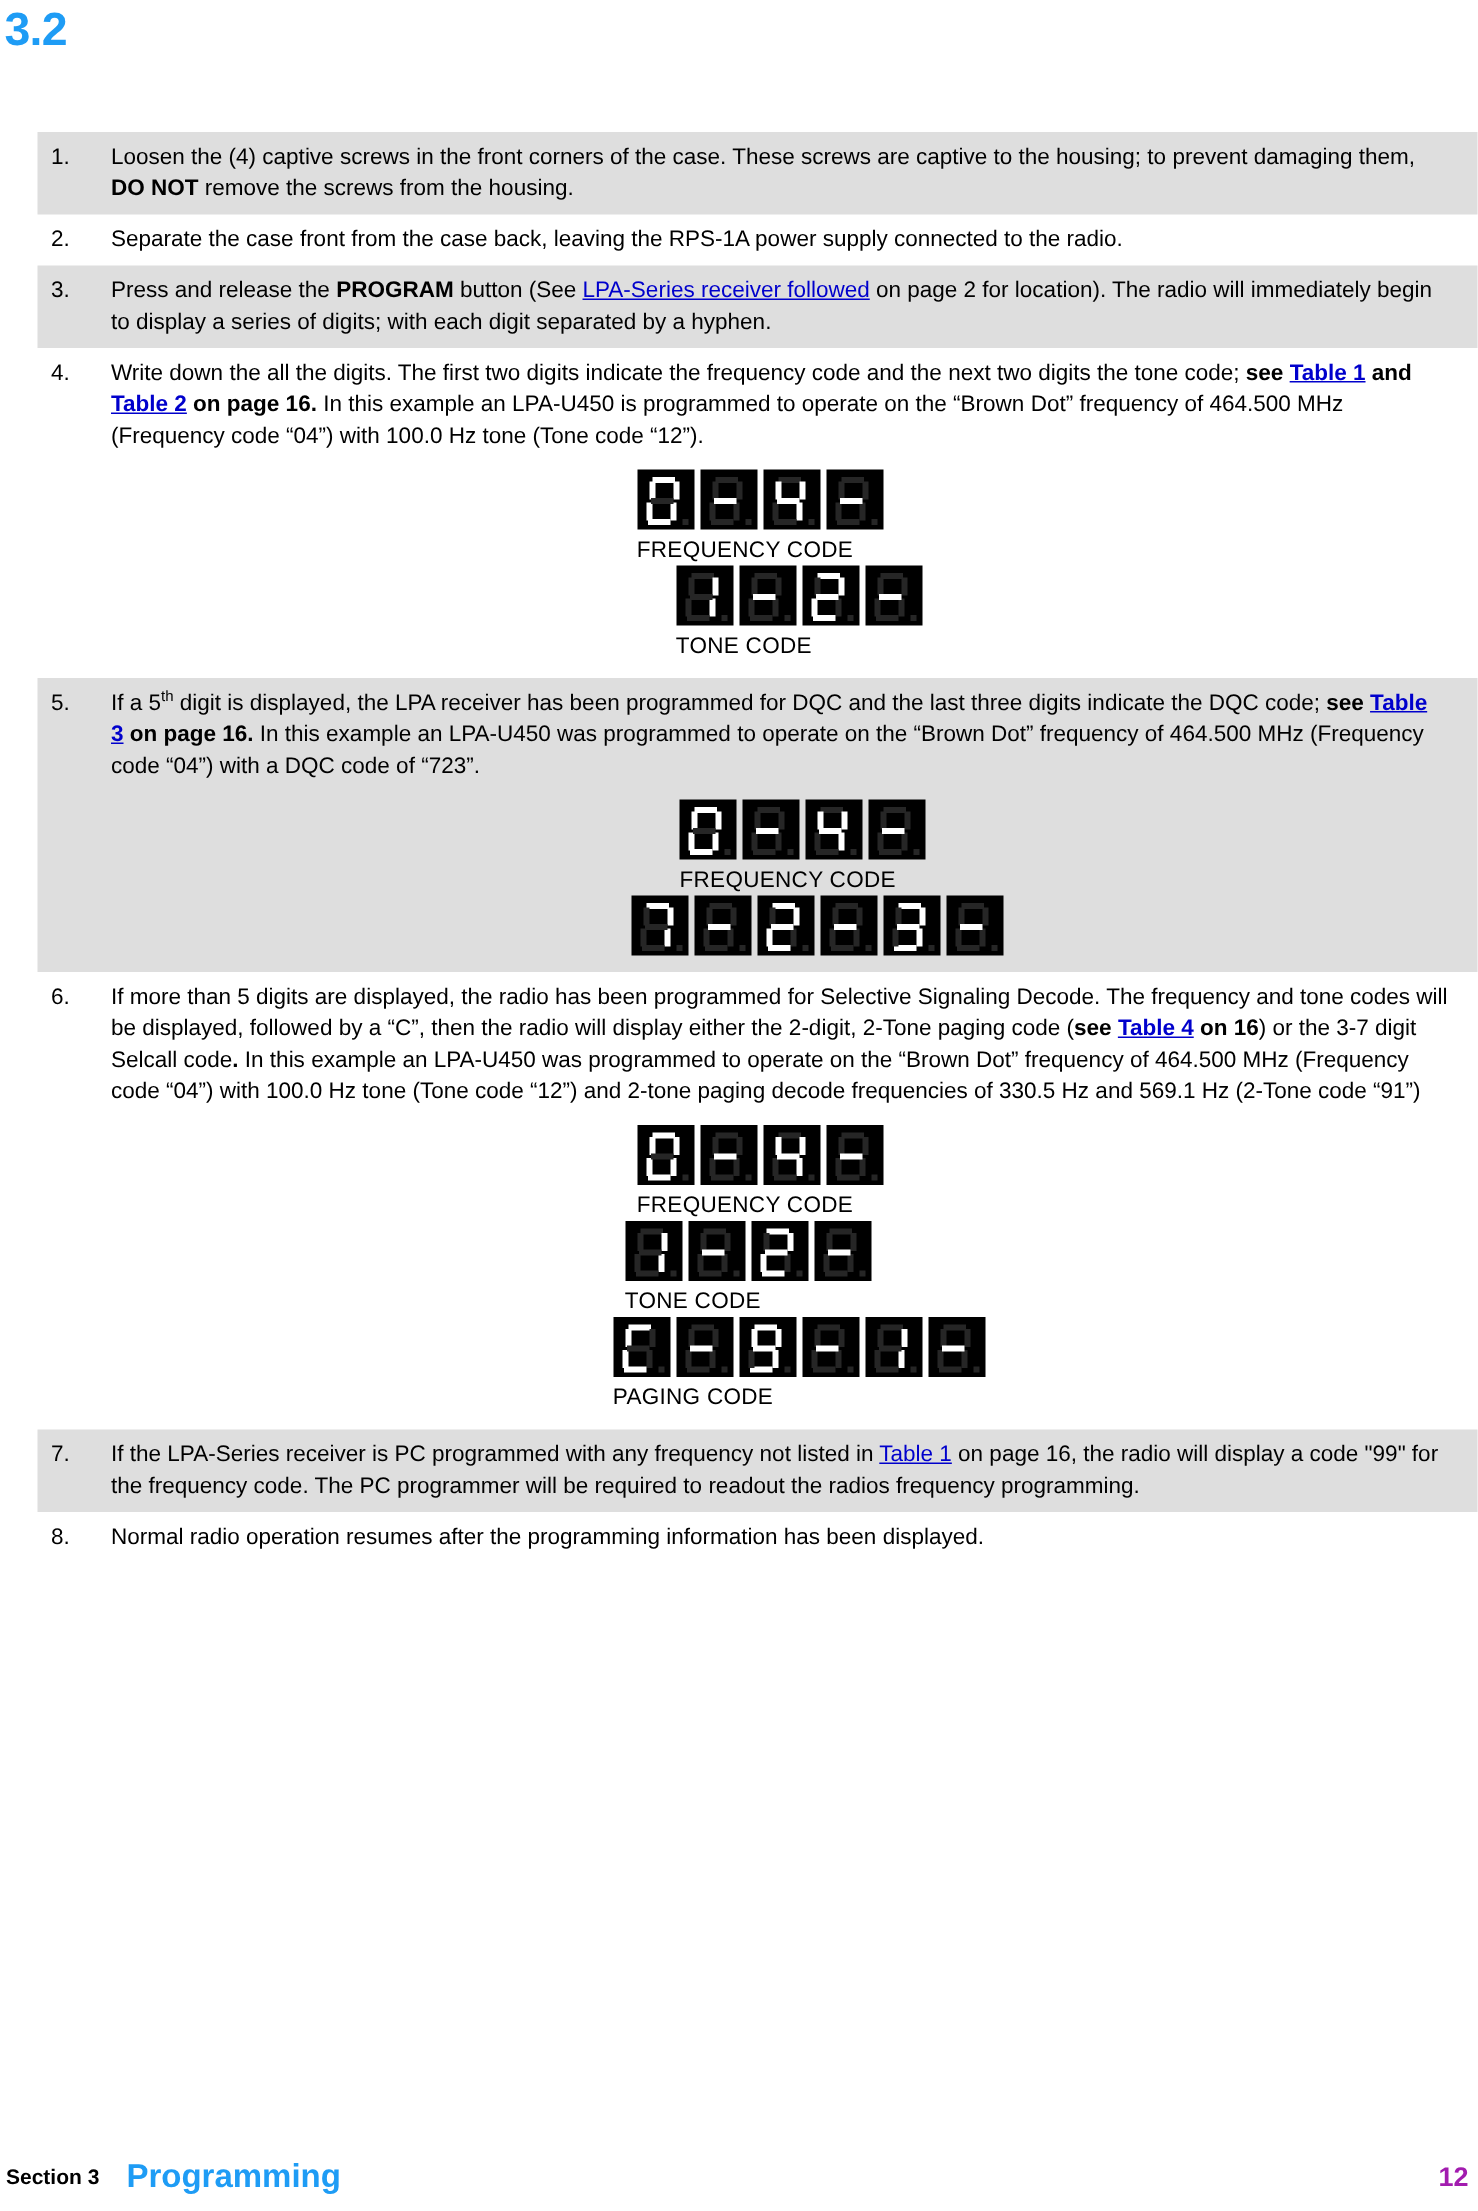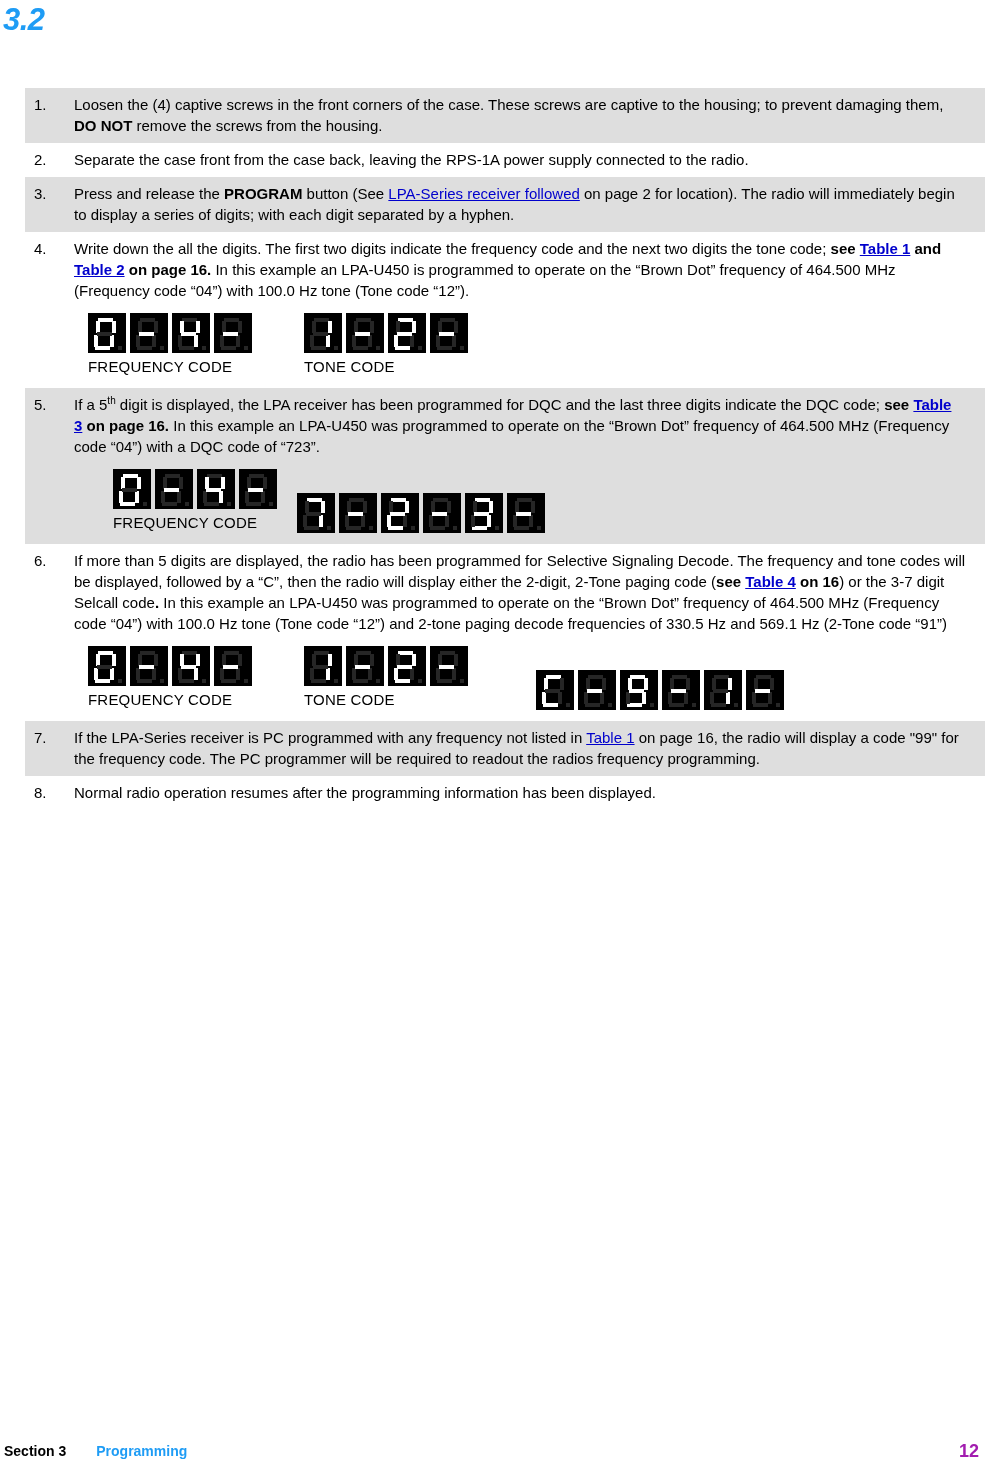--- a/index.html
+++ b/index.html
@@ -19,21 +19,20 @@
 
   
   .page-heading {
     position: absolute;
     left: 0;
     top: 2px;
     width: 985px;
     height: 46px;
     display: flex;
     align-items: flex-start;
-    font-style: italic;
   }
   .heading-number {
     font-size: 31px;
     font-weight: bold;
     color: #1E9CF5;
     line-height: 36px;
     margin-left: 3px;
     width: 90px;
     letter-spacing: -0.5px;
   }
@@ -97,23 +96,24 @@
   }
   sup {
     font-size: 10px;
     vertical-align: super;
     line-height: 0;
   }
 
   
   .lcd-block {
     display: flex;
-    align-items: flex-end;
+    align-items: center;
     padding-top: 12px;
     padding-bottom: 4px;
+    flex-direction: column;
   }
   .lcd-group { display: block; }
   .lcd-digits {
     display: flex;
     gap: 4px;
   }
   .lcd-label {
     font-size: 15px;
     line-height: 20px;
     letter-spacing: 0.2px;
@@ -155,24 +155,24 @@
     display: flex;
     align-items: center;
   }
   .footer-section {
     font-size: 14px;
     font-weight: bold;
     color: #000000;
     margin-left: 4px;
   }
   .footer-chapter {
-    font-size: 14px;
+    font-size: 22px;
     font-weight: bold;
     color: #1E9CF5;
-    margin-left: 30px;
+    margin-left: 18px;
   }
   .footer-page {
     margin-left: auto;
     margin-right: 6px;
     font-size: 18px;
     font-weight: bold;
     color: #a21caf;
     text-align: center;
   }
 </style>
@@ -572,20 +572,21 @@
                 <i class="seg-a off"></i>
                 <i class="seg-b off"></i>
                 <i class="seg-c off"></i>
                 <i class="seg-d off"></i>
                 <i class="seg-e off"></i>
                 <i class="seg-f off"></i>
                 <i class="seg-g"></i>
                 <i class="dp off"></i>
               </div>
             </div>
+            <div class="lcd-label">PAGING CODE</div>
           </div>
         </div>
       </div>
     </div>
     <div class="step shaded">
       <div class="step-inner">
         <div class="step-num">7.</div>
         <div class="step-body"><span>If the LPA-Series receiver is PC programmed with any frequency not listed in </span><a class="lnk-plain" href="#">Table 1</a><span> on page 16, the radio will display a code "99" for the frequency code. The PC programmer will be required to readout the radios frequency programming.</span></div>
       </div>
     </div>

